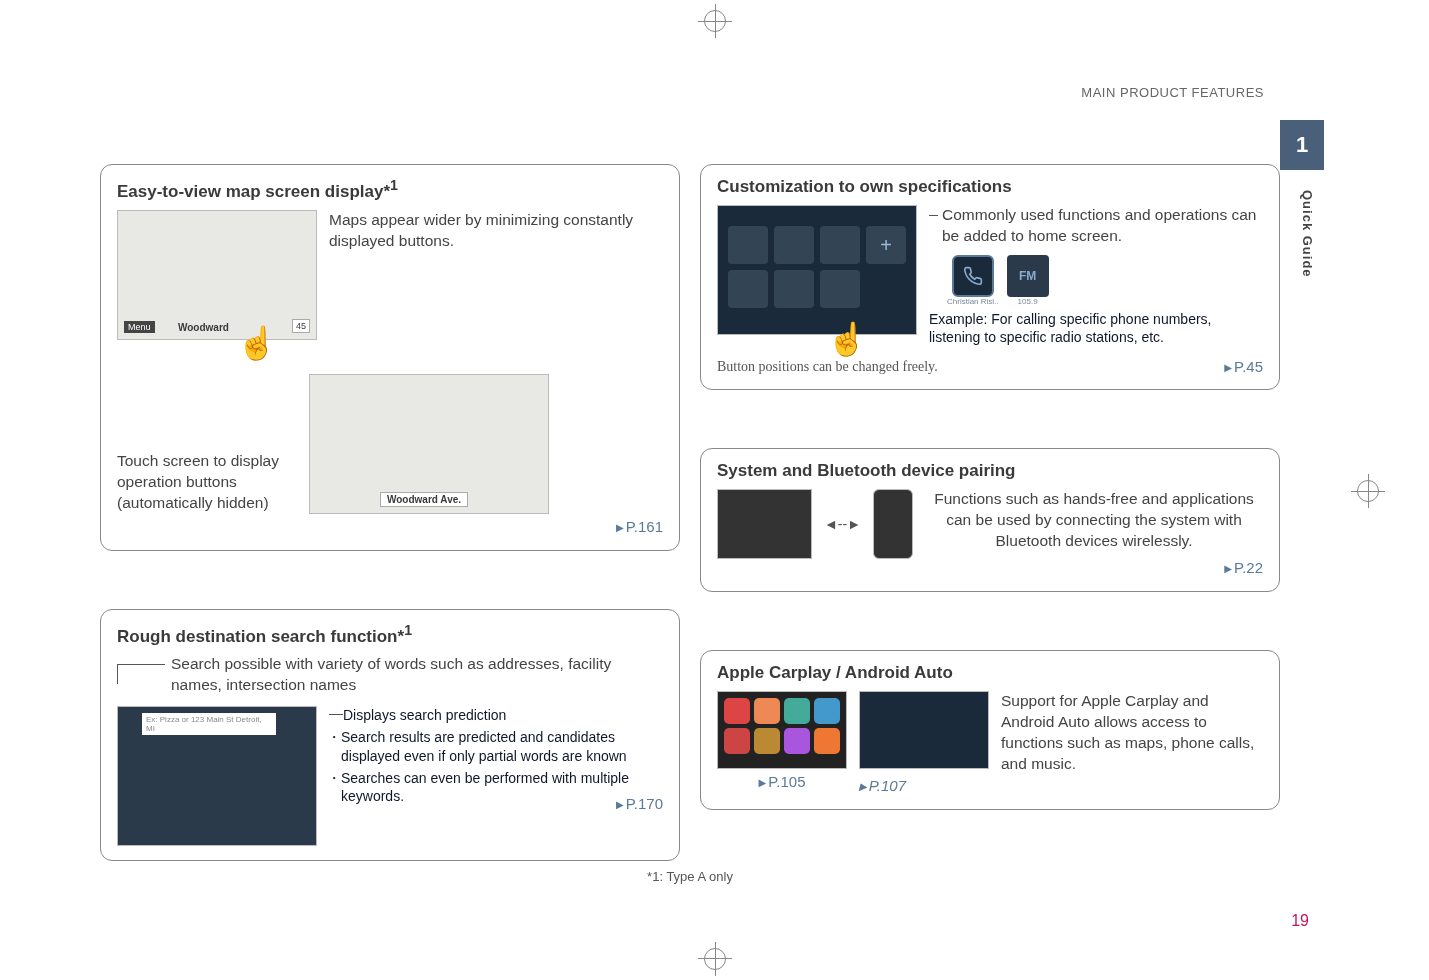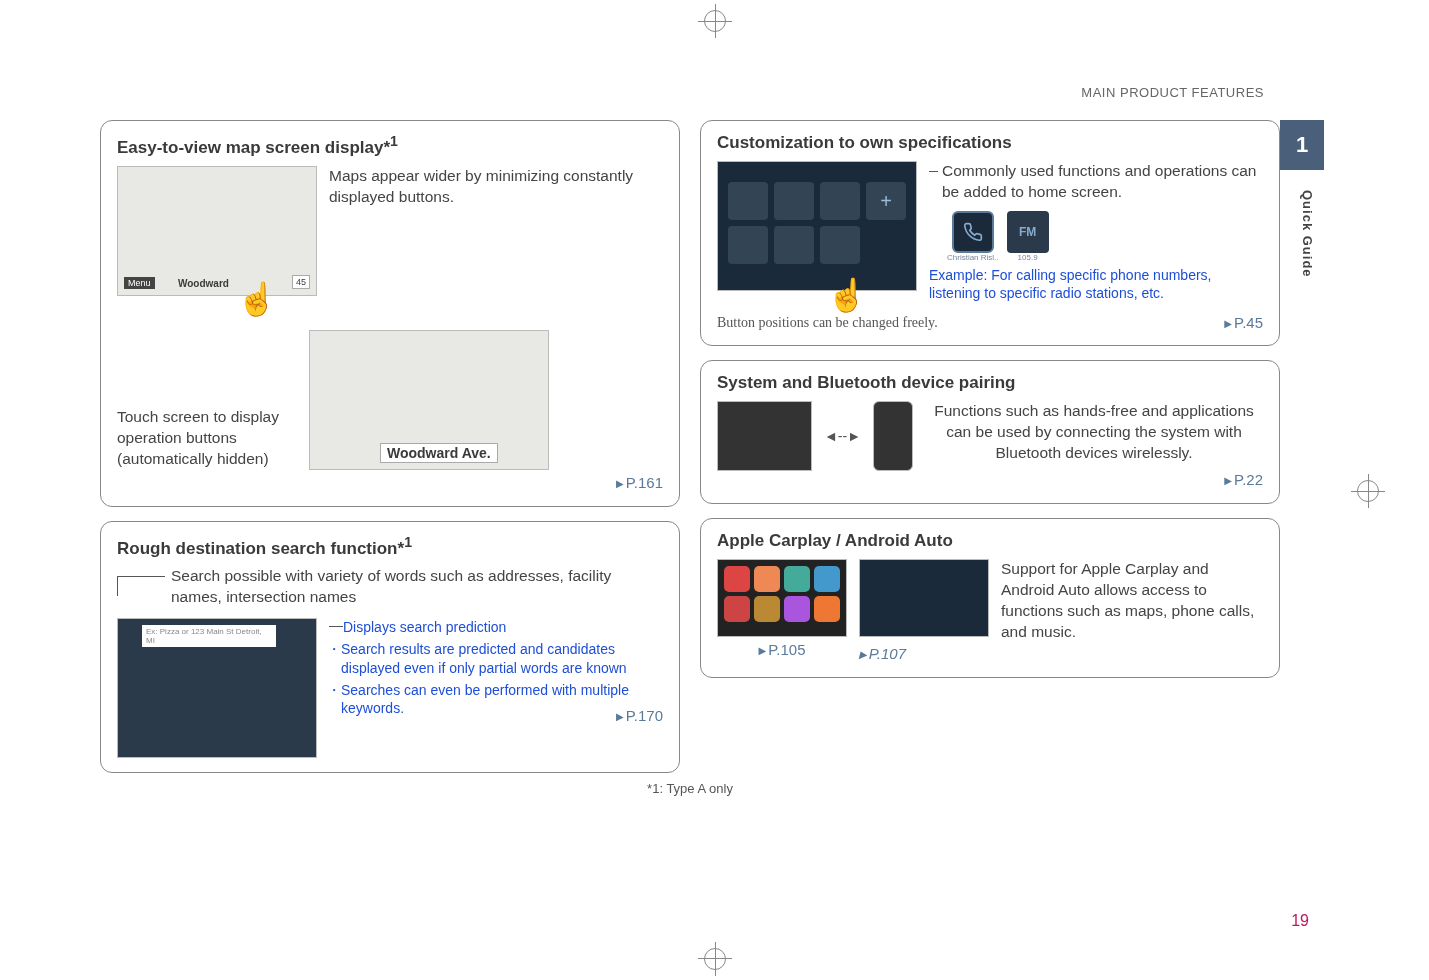--- a/index.html
+++ b/index.html
@@ -58,35 +58,36 @@
     flex: 1;
     display: flex;
     flex-direction: column;
     gap: 14px;
   }
   .card {
     border: 1px solid #888;
     border-radius: 12px;
     padding: 12px 16px 14px;
     position: relative;
+    margin-top: 44px;
   }
   .card-title {
     font-size: 17px;
     font-weight: bold;
     margin-bottom: 8px;
   }
   .body-text {
     font-size: 15.5px;
     line-height: 1.35;
     color: #444;
   }
   .small-text {
     font-size: 14px;
     line-height: 1.3;
-    color: #1d4ed8;
+    color: #0f172a;
   }
   .page-ref {
     color: #5a7a9a;
     font-size: 15px;
   }
   .page-ref::before {
     content: "▶";
     font-size: 10px;
     margin-right: 2px;
     vertical-align: 1px;
@@ -190,21 +191,21 @@
               <div style="position:absolute;left:60px;bottom:6px;font-size:10px;font-weight:bold;">Woodward</div>
               <div style="position:absolute;right:6px;bottom:6px;font-size:9px;background:#fff;border:1px solid #aaa;padding:1px 3px;">45</div>
             </div>
             <div class="hand-icon" style="position:absolute;right:40px;bottom:-15px;">☝</div>
           </div>
           <div class="body-text" style="flex:1;">Maps appear wider by minimizing constantly displayed buttons.</div>
         </div>
         <div class="row" style="margin-top:30px;align-items:flex-end;">
           <div class="body-text" style="width:180px;">Touch screen to display operation buttons (automatically hidden)</div>
           <div class="img-placeholder" style="width:240px;height:140px;position:relative;">
-            <div style="position:absolute;left:70px;bottom:6px;font-size:14px;font-weight:bold;background:#fff;padding:1px 6px;border:1px solid #aaa;">Woodward Ave.</div>
+            <div style="position:absolute;left:70px;bottom:6px;font-size:10px;font-weight:bold;background:#fff;padding:1px 6px;border:1px solid #aaa;">Woodward Ave.</div>
           </div>
         </div>
         <div style="text-align:right;margin-top:4px;">
           <span class="page-ref">P.161</span>
         </div>
       </div>
 
       <div class="card">
         <div class="card-title">
           <span>Rough destination search function*</span><sup>1</sup>

